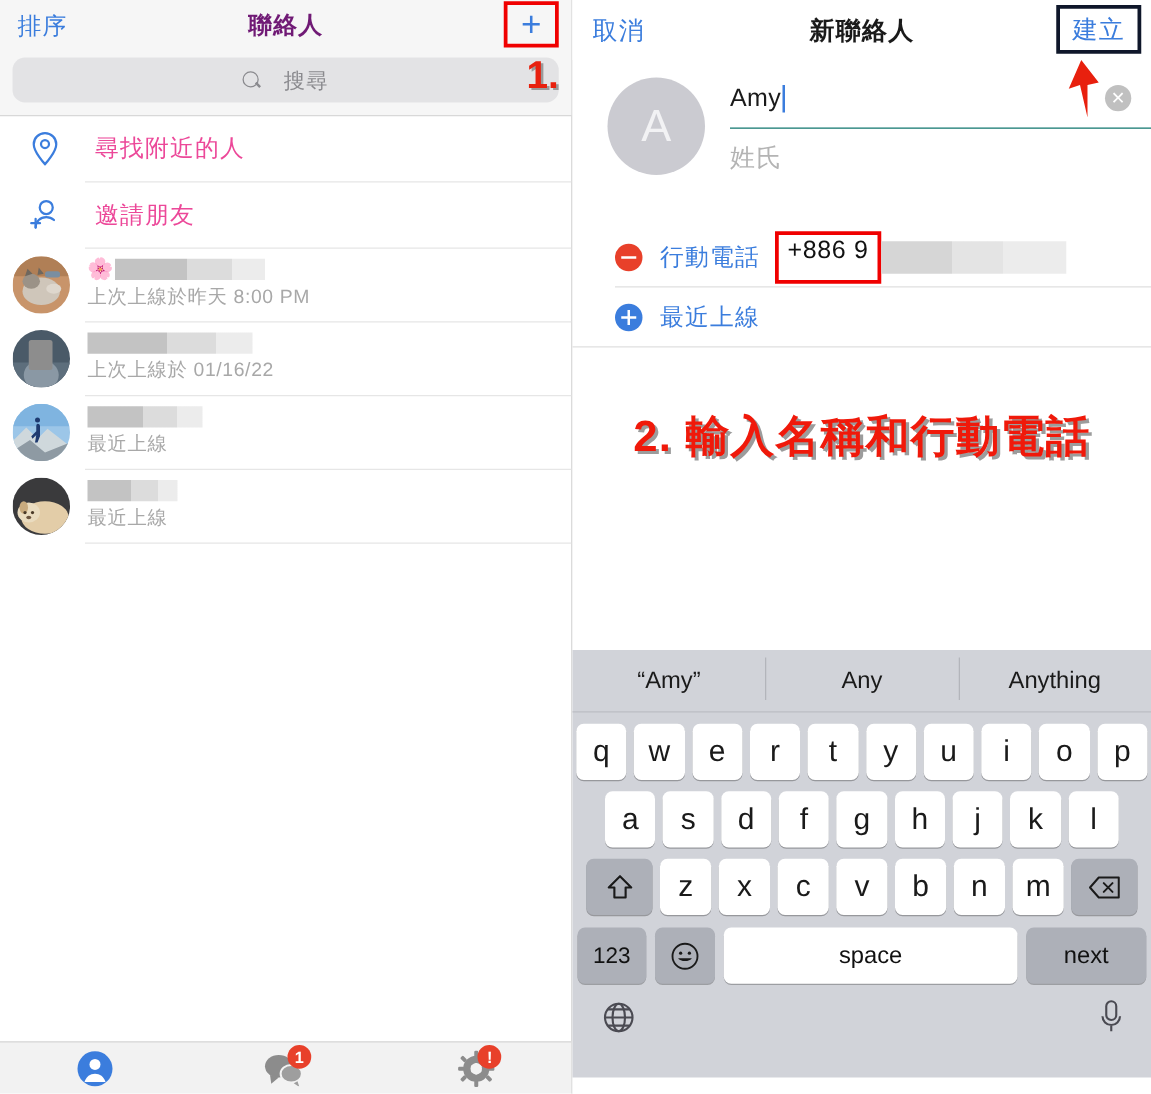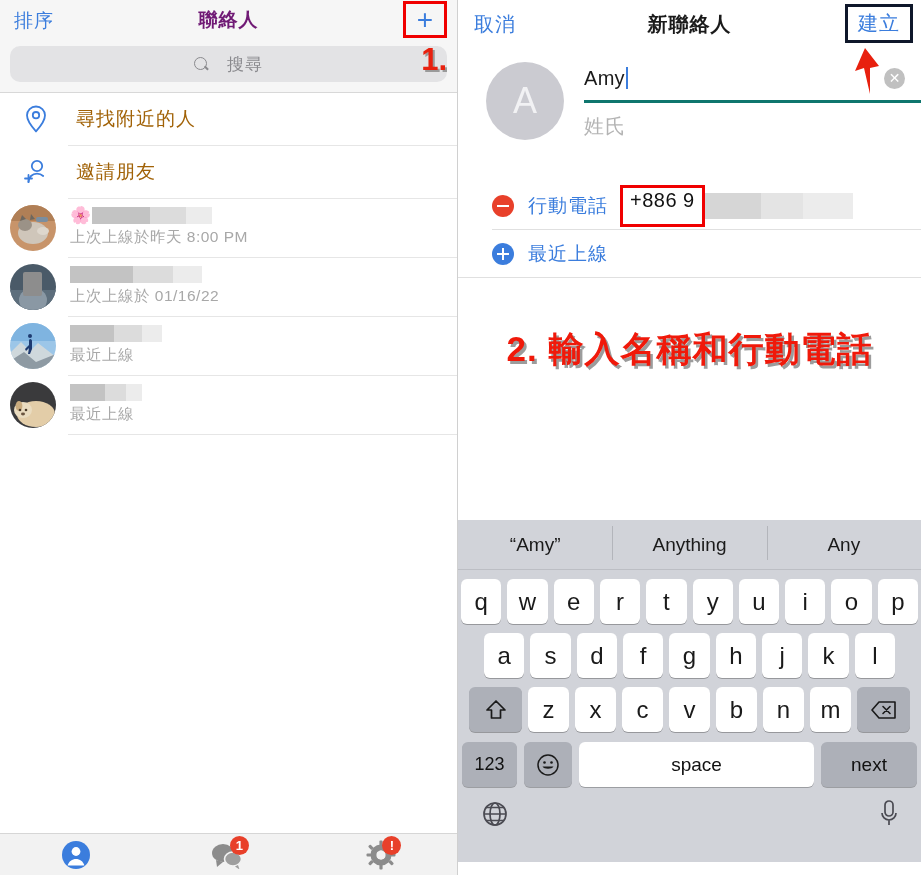--- a/index.html
+++ b/index.html
@@ -67,21 +67,21 @@
   }
   .search-ph { font-size: 17px; color: #8a8a8e; letter-spacing: 1px; }
 
   .sep-top { height: 1px; background: #d8d8d8; }
 
   .action-row {
     display: flex; align-items: center; height: 52px;
     padding-left: 22px; gap: 26px;
   }
   .action-row .ico { width: 28px; display: flex; justify-content: center; }
-  .action-label { font-size: 19px; color: #a16207; letter-spacing: 1px; }
+  .action-label { font-size: 19px; color: #ec4899; letter-spacing: 1px; }
   .row-sep { height: 1px; background: #e6e6e6; margin-left: 68px; }
 
   .contact-row {
     position: relative; display: flex; align-items: center;
     height: 58px; padding-left: 10px; gap: 14px;
   }
   .avatar-photo {
     width: 46px; height: 46px; border-radius: 50%;
     flex: 0 0 46px; overflow: hidden; position: relative;
   }
@@ -139,21 +139,21 @@
   .big-avatar {
     width: 78px; height: 78px; border-radius: 50%;
     background: #cbcbd1; margin-left: 28px; margin-top: 6px;
     display: flex; align-items: center; justify-content: center;
     flex: 0 0 78px;
   }
   .big-avatar span { font-size: 36px; color: #f2f2f4; font-weight: 400; }
   .name-fields { flex: 1; margin-left: 20px; position: relative; }
   .field-row {
     height: 47px; display: flex; align-items: center;
-    border-bottom: 3px solid #0f766e; position: relative;
+    border-bottom: 1px solid #0f766e; position: relative;
   }
   .field-val { font-size: 20px; color: #1a1a1a; letter-spacing: 0.3px; }
   .caret {
     display: inline-block; width: 2px; height: 22px;
     background: #3b7ddd; margin-left: 1px; vertical-align: -4px;
   }
   .field-ph { font-size: 20px; color: #b4b4b4; letter-spacing: 1px; }
   .clear-btn {
     position: absolute; right: 16px; top: 12px;
     width: 21px; height: 21px; border-radius: 50%;
@@ -454,22 +454,22 @@
         <span class="phone-label">最近上線</span>
       </div>
       <div class="phone-sep-full"></div>
     </div>
 
     <div class="annot-2">2. 輸入名稱和行動電話</div>
 
     <div class="keyboard">
       <div class="kb-suggest">
         <div class="kb-sug">“Amy”</div>
+        <div class="kb-sug">Any</div>
         <div class="kb-sug">Anything</div>
-        <div class="kb-sug">Any</div>
       </div>
 
       <div class="kb-row">
         <div class="key">q</div>
         <div class="key">w</div>
         <div class="key">e</div>
         <div class="key">r</div>
         <div class="key">t</div>
         <div class="key">y</div>
         <div class="key">u</div>

